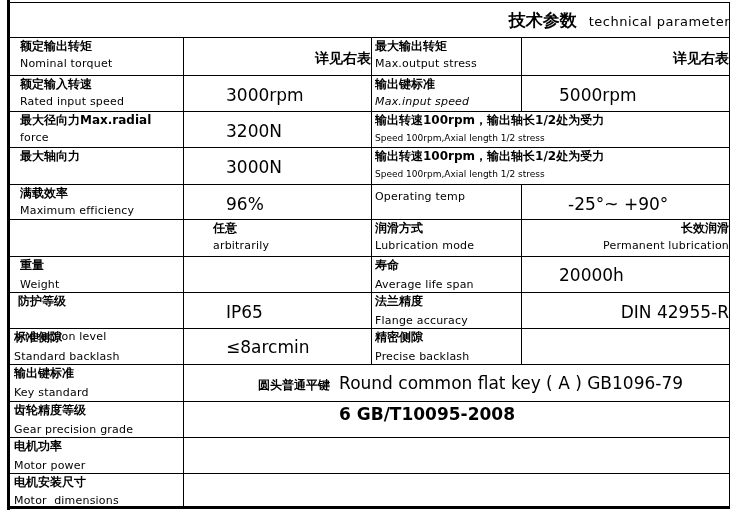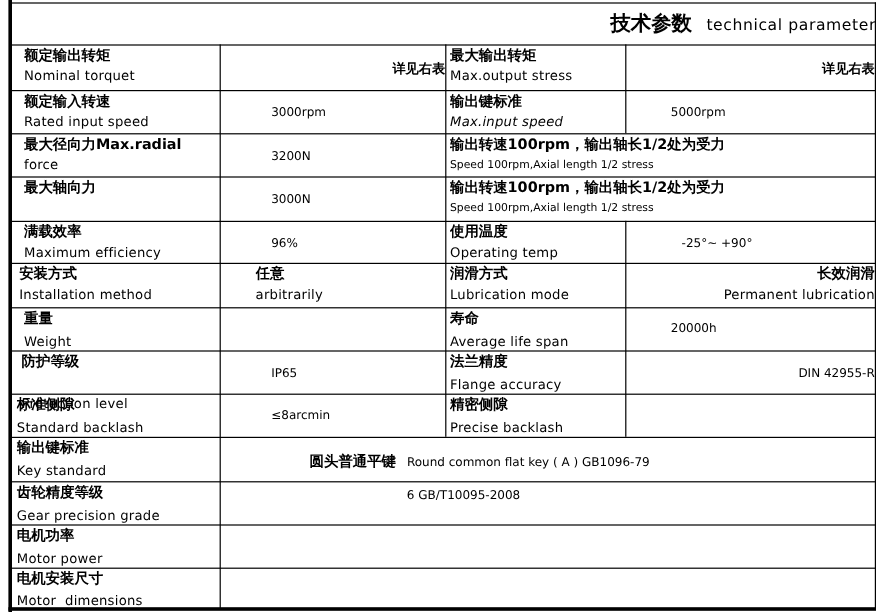--- a/index.html
+++ b/index.html
@@ -9,22 +9,22 @@
     .lborder { position: absolute; left: 7px; top: 0; width: 3px; height: 510px; background: #000; }
     .rborder { position: absolute; left: 729px; top: 2px; width: 1px; height: 506px; background: #000; }
     .tborder { position: absolute; left: 8px; top: 2px; width: 722px; height: 1px; background: #000; }
     .bborder { position: absolute; left: 7px; top: 506px; width: 723px; height: 3px; background: #000; }
     .hline { position: absolute; height: 1px; background: #000; }
     .vline { position: absolute; width: 1px; background: #000; }
     .cell { position: absolute; box-sizing: border-box; overflow: hidden; white-space: nowrap; }
     .cn { font-family: "DejaVu Sans", sans-serif; font-weight: bold; font-size: 12px; line-height: 14px; }
     .en { font-family: "DejaVu Sans", sans-serif; font-size: 11px; line-height: 13px; letter-spacing: 0.2px; font-weight: normal; }
     .en-sm { font-family: "DejaVu Sans", sans-serif; font-size: 9px; line-height: 11px; }
-    .val { font-family: "DejaVu Sans", sans-serif; font-size: 10px; }
-    .big { font-family: "DejaVu Sans", sans-serif; font-weight: bold; font-size: 11px; }
+    .val { font-family: "DejaVu Sans", sans-serif; font-size: 17px; }
+    .big { font-family: "DejaVu Sans", sans-serif; font-weight: bold; font-size: 14px; }
     .title-cn { font-weight: bold; font-size: 17px; }
     .title-en { font-size: 13px; margin-left: 12px; letter-spacing: 0.5px; }
     .center { text-align: right; }
   </style>
 </head>
 <body>
 
 <div class="sheet">
 
   <div class="lborder"></div>
@@ -96,29 +96,24 @@
     <div class="cn">输出转速100rpm，输出轴长1/2处为受力</div>
     <div class="en-sm" style="margin-top:6px;">Speed 100rpm,Axial length 1/2 stress</div>
   </div>
 
   <div class="cell" style="left:20px;top:186px;width:160px;">
     <div class="cn">满载效率</div>
     <div class="en" style="margin-top:4px;">Maximum efficiency</div>
   </div>
   <div class="cell val" style="left:226px;top:184px;width:140px;height:35px;line-height:40px;">96%</div>
   <div class="cell" style="left:375px;top:186px;width:145px;">
-    <div class="cn">使用温度</div>
     <div class="en" style="margin-top:4px;">Operating temp</div>
   </div>
   <div class="cell val" style="left:568px;top:184px;width:150px;height:35px;line-height:40px;">-25°~ +90°</div>
 
-  <div class="cell" style="left:16px;top:221px;width:165px;">
-    <div class="cn">安装方式</div>
-    <div class="en" style="margin-top:4px;">Installation method</div>
-  </div>
   <div class="cell" style="left:213px;top:221px;width:150px;">
     <div class="cn">任意</div>
     <div class="en" style="margin-top:4px;">arbitrarily</div>
   </div>
   <div class="cell center" style="left:522px;top:221px;width:207px;">
     <div class="cn">长效润滑</div>
     <div class="en" style="margin-top:4px;">Permanent lubrication</div>
   </div>
   <div class="cell" style="left:375px;top:221px;width:145px;">
     <div class="cn">润滑方式</div>
@@ -164,21 +159,21 @@
   </div>
   <div class="cell" style="left:258px;top:364px;width:470px;height:37px;line-height:38px;">
     <span class="cn">圆头普通平键</span>
     <span class="val" style="margin-left:4px;">Round common flat key ( A ) GB1096-79</span>
   </div>
 
   <div class="cell" style="left:14px;top:403px;width:166px;">
     <div class="cn">齿轮精度等级</div>
     <div class="en" style="margin-top:6px;">Gear precision grade</div>
   </div>
-  <div class="cell val" style="left:339px;top:401px;width:300px;height:26px;line-height:26px;">6 GB/T10095-2008</div>
+  <div class="cell val" style="left:339px;top:401px;width:300px;height:26px;line-height:26px;font-weight:bold;">6 GB/T10095-2008</div>
 
   <div class="cell" style="left:14px;top:439px;width:166px;">
     <div class="cn">电机功率</div>
     <div class="en" style="margin-top:6px;">Motor power</div>
   </div>
   <div class="cell val" style="left:184px;top:437px;width:545px;height:36px;"></div>
 
   <div class="cell" style="left:14px;top:475px;width:166px;">
     <div class="cn">电机安装尺寸</div>
     <div class="en" style="margin-top:5px;white-space:pre;">Motor  dimensions</div>

